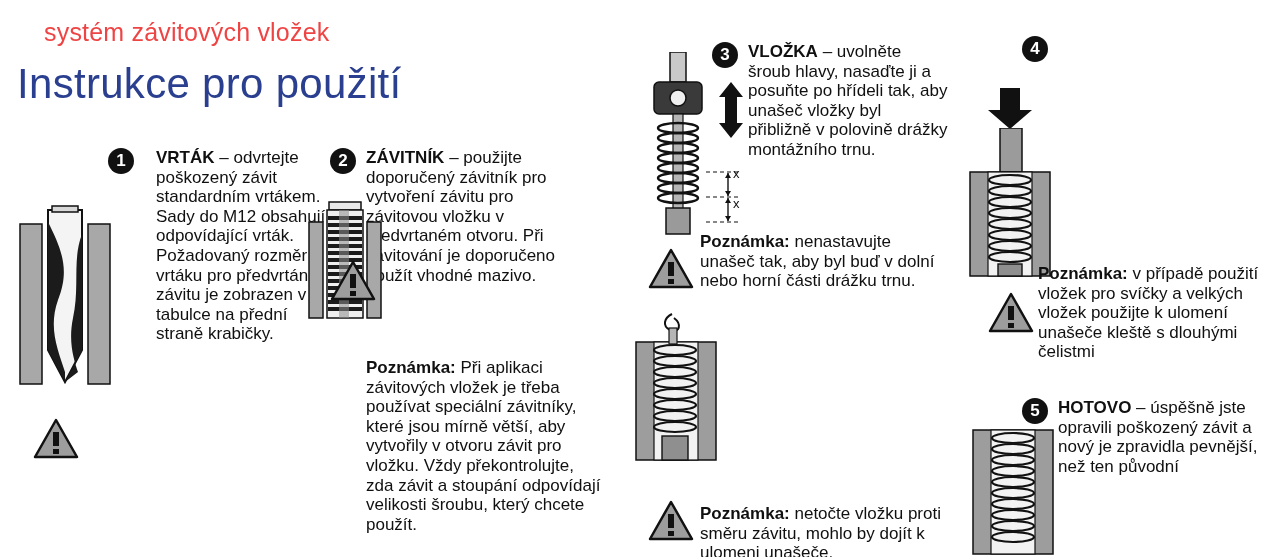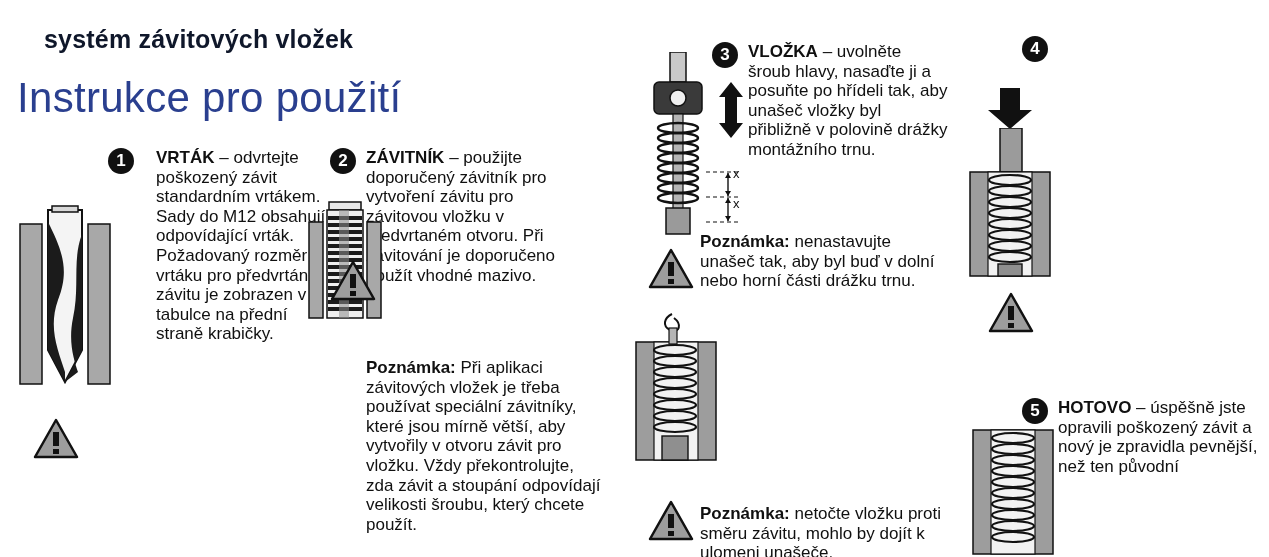--- a/index.html
+++ b/index.html
@@ -15,33 +15,31 @@
     width: 1269px;
     height: 557px;
     overflow: hidden;
     background: #ffffff;
   }
   .subtitle {
     position: absolute;
     left: 44px;
     top: 18px;
     font-size: 25px;
-    font-weight: bold;
-    color: #0f172a;
+    font-weight: normal;
+    color: #ef4444;
     letter-spacing: 0.2px;
-    margin-top: 7px;
   }
   .title {
     position: absolute;
     left: 17px;
     top: 60px;
     font-size: 42px;
     color: #2a3f8f;
     letter-spacing: 0.3px;
-    margin-top: 14px;
   }
 
   
   .badge {
     position: absolute;
     width: 26px;
     height: 26px;
     border-radius: 50%;
     background: #111111;
     color: #ffffff;
@@ -276,20 +274,24 @@
     </svg>
   </div>
 
   <div class="warn" style="left:988px; top:292px;">
     <svg width="46" height="42" viewBox="0 0 46 42">
       <path d="M23 2 L44 39 L2 39 Z" fill="#9d9d9d" stroke="#111" stroke-width="2.5" stroke-linejoin="round"></path>
       <rect x="20" y="14" width="6" height="14" fill="#111"></rect>
       <rect x="20" y="31" width="6" height="5" fill="#111"></rect>
     </svg>
   </div>
+  <div class="tblock note" style="left:1038px; top:264px; width:225px;">
+    <b>Poznámka:</b>
+    <span>v případě použití vložek pro svíčky a velkých vložek použijte k ulomení unašeče kleště s dlouhými čelistmi</span>
+  </div>
 
   <div class="badge" style="left:1022px; top:398px;">5</div>
 
   <div class="tblock" style="left:1058px; top:398px; width:200px;">
     <b>HOTOVO</b>
     <span>–</span>
     <span>úspěšně jste opravili poškozený závit a nový je zpravidla pevnější, než ten původní</span>
   </div>
 
   <div class="art" style="left:968px; top:428px;">

